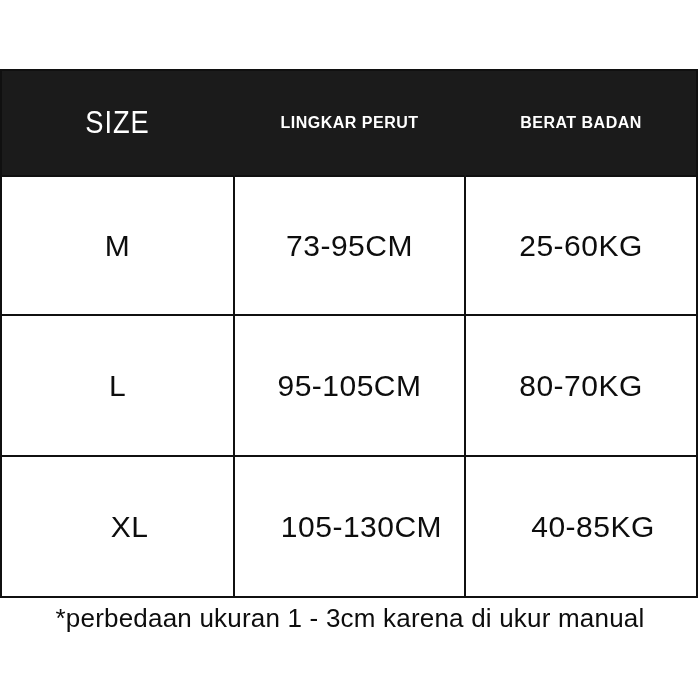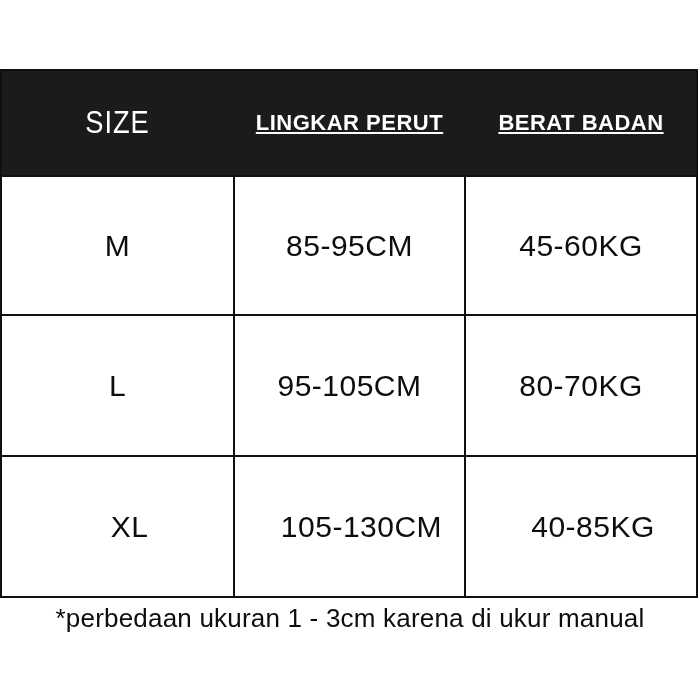--- a/index.html
+++ b/index.html
@@ -45,24 +45,23 @@
   }
   .cell.last-col { border-right: none; text-align: center; }
   .t-row.last-row .cell { border-bottom: none; padding-left: 24px; }
   .header-cell {
     background: var(--header-bg);
     color: var(--header-text);
     border-right-color: var(--header-bg);
     border-bottom-color: var(--border);
   }
   .header-cell .col-title {
-    font-size: 22px;
+    font-size: 16px;
     font-weight: 700;
     letter-spacing: 0.5px;
-    text-decoration: underline;
   }
   .header-cell .size-title {
     font-size: 31px;
     font-weight: 400;
     letter-spacing: 1px;
     transform: scaleX(0.88);
   }
   .footnote {
     position: absolute;
     top: 603px; left: 0;
@@ -87,22 +86,22 @@
       <div class="cell header-cell">
         <span class="col-title">LINGKAR PERUT</span>
       </div>
       <div class="cell header-cell last-col">
         <span class="col-title">BERAT BADAN</span>
       </div>
     </div>
 
     <div class="t-row">
       <div class="cell">M</div>
-      <div class="cell">85-95CM</div>
-      <div class="cell last-col">45-60KG</div>
+      <div class="cell">73-95CM</div>
+      <div class="cell last-col">25-60KG</div>
     </div>
 
     <div class="t-row">
       <div class="cell">L</div>
       <div class="cell">95-105CM</div>
       <div class="cell last-col">80-70KG</div>
     </div>
 
     <div class="t-row last-row">
       <div class="cell">XL</div>

